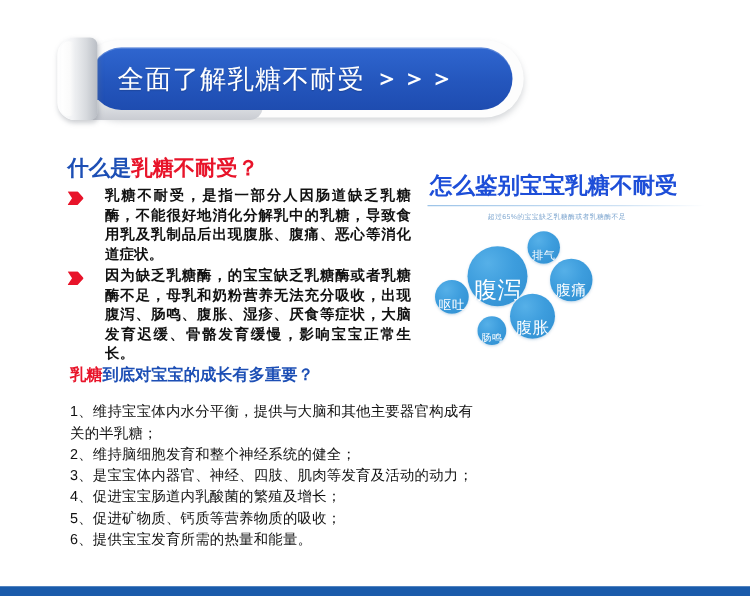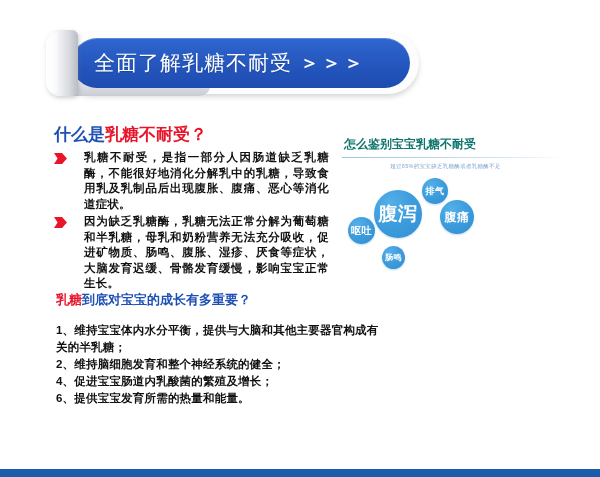--- a/index.html
+++ b/index.html
@@ -163,23 +163,23 @@
   }
 
   
   .right-panel {
     position: absolute;
     left: 338px;
     top: 136px;
     width: 250px;
   }
   .right-title {
-    font-size: 12px;
-    font-weight: bold;
-    color: #0f766e;
+    font-size: 18px;
+    font-weight: bold;
+    color: #1d4ed8;
     text-align: left;
     padding-left: 6px;
     white-space: nowrap;
   }
   .right-rule {
     margin-top: 4px;
     margin-left: 4px;
     width: 222px;
     height: 1px;
     background: linear-gradient(90deg, #9dc4e8 0%, #cfe2f4 70%, #ffffff 100%);
@@ -200,39 +200,39 @@
     width: 230px;
     height: 92px;
     margin-top: 4px;
   }
   .bubble {
     position: absolute;
     border-radius: 50%;
     background: radial-gradient(circle at 34% 28%, #56b0e8 0%, #3d9ddd 45%, #2f8ed0 100%);
     color: #ffffff;
     display: flex;
-    align-items: center;
+    align-items: flex-end;
     justify-content: center;
-    font-weight: bold;
+    font-weight: normal;
     letter-spacing: 0.5px;
     box-shadow: 0 1px 2px rgba(40,110,170,0.25);
   }
 
   
   .num-list {
     position: absolute;
     left: 56px;
     top: 322px;
     width: 330px;
   }
   .num-item {
     font-size: 11.5px;
     line-height: 17px;
     color: #111111;
-    font-weight: bold;
+    font-weight: normal;
     letter-spacing: 0.2px;
   }
 
   
   .footer-bar {
     position: absolute;
     left: 0;
     bottom: 0;
     width: 600px;
     height: 8px;
@@ -261,21 +261,21 @@
     <span class="h-blue">什么是</span><span class="h-red">乳糖不耐受？</span>
   </div>
 
   <div class="bullets">
     <div class="bullet-row">
       <span class="arrow-marker"></span>
       <span class="bullet-text">乳糖不耐受，是指一部分人因肠道缺乏乳糖酶，不能很好地消化分解乳中的乳糖，导致食用乳及乳制品后出现腹胀、腹痛、恶心等消化道症状。</span>
     </div>
     <div class="bullet-row">
       <span class="arrow-marker"></span>
-      <span class="bullet-text">因为缺乏乳糖酶，乳糖无法正常分解为葡萄糖和半乳糖，母乳和奶粉营养无法充分吸收，促进矿物质、肠鸣、腹胀、湿疹、厌食等症状，大脑发育迟缓、骨骼发育缓慢，影响宝宝正常生长。</span>
+      <span class="bullet-text">因为缺乏乳糖酶，的宝宝缺乏乳糖酶或者乳糖酶不足，母乳和奶粉营养无法充分吸收，出现腹泻、肠鸣、腹胀、湿疹、厌食等症状，大脑发育迟缓、骨骼发育缓慢，影响宝宝正常生长。</span>
     </div>
   </div>
 
   <div class="right-panel">
     <div class="right-title">怎么鉴别宝宝乳糖不耐受</div>
     <div class="right-rule"></div>
     <div class="right-sub">超过65%的宝宝缺乏乳糖酶或者乳糖酶不足</div>
     <div class="bubbles" id="bubble-cloud">
         <div class="bubble" style="width: 48px; height: 48px; left: 36px; top: 16px; font-size: 19px;">
           <span>腹泻</span>
@@ -285,29 +285,34 @@
         </div>
         <div class="bubble" style="width: 34px; height: 34px; left: 86px; top: 26px; font-size: 12px; margin-left: 16px;">
           <span>腹痛</span>
         </div>
         <div class="bubble" style="width: 27px; height: 27px; left: 10px; top: 43px; font-size: 10px;">
           <span>呕吐</span>
         </div>
         <div class="bubble" style="width: 23px; height: 23px; left: 44px; top: 72px; font-size: 8px;">
           <span>肠鸣</span>
         </div>
+        <div class="bubble" style="width: 36px; height: 36px; left: 70px; top: 54px; font-size: 13px;">
+          <span>腹胀</span>
+        </div>
       </div>
   </div>
 
   <div class="h-important">
     <span class="h-red">乳糖</span><span class="h-blue">到底对宝宝的成长有多重要？</span>
   </div>
 
   <div class="num-list" id="num-list">
       <div class="num-item">1、维持宝宝体内水分平衡，提供与大脑和其他主要器官构成有关的半乳糖；</div>
       <div class="num-item">2、维持脑细胞发育和整个神经系统的健全；</div>
+      <div class="num-item">3、是宝宝体内器官、神经、四肢、肌肉等发育及活动的动力；</div>
       <div class="num-item">4、促进宝宝肠道内乳酸菌的繁殖及增长；</div>
+      <div class="num-item">5、促进矿物质、钙质等营养物质的吸收；</div>
       <div class="num-item">6、提供宝宝发育所需的热量和能量。</div>
     </div>
 
   <div class="footer-bar"></div>
 
 </div>
 
 </body></html>

